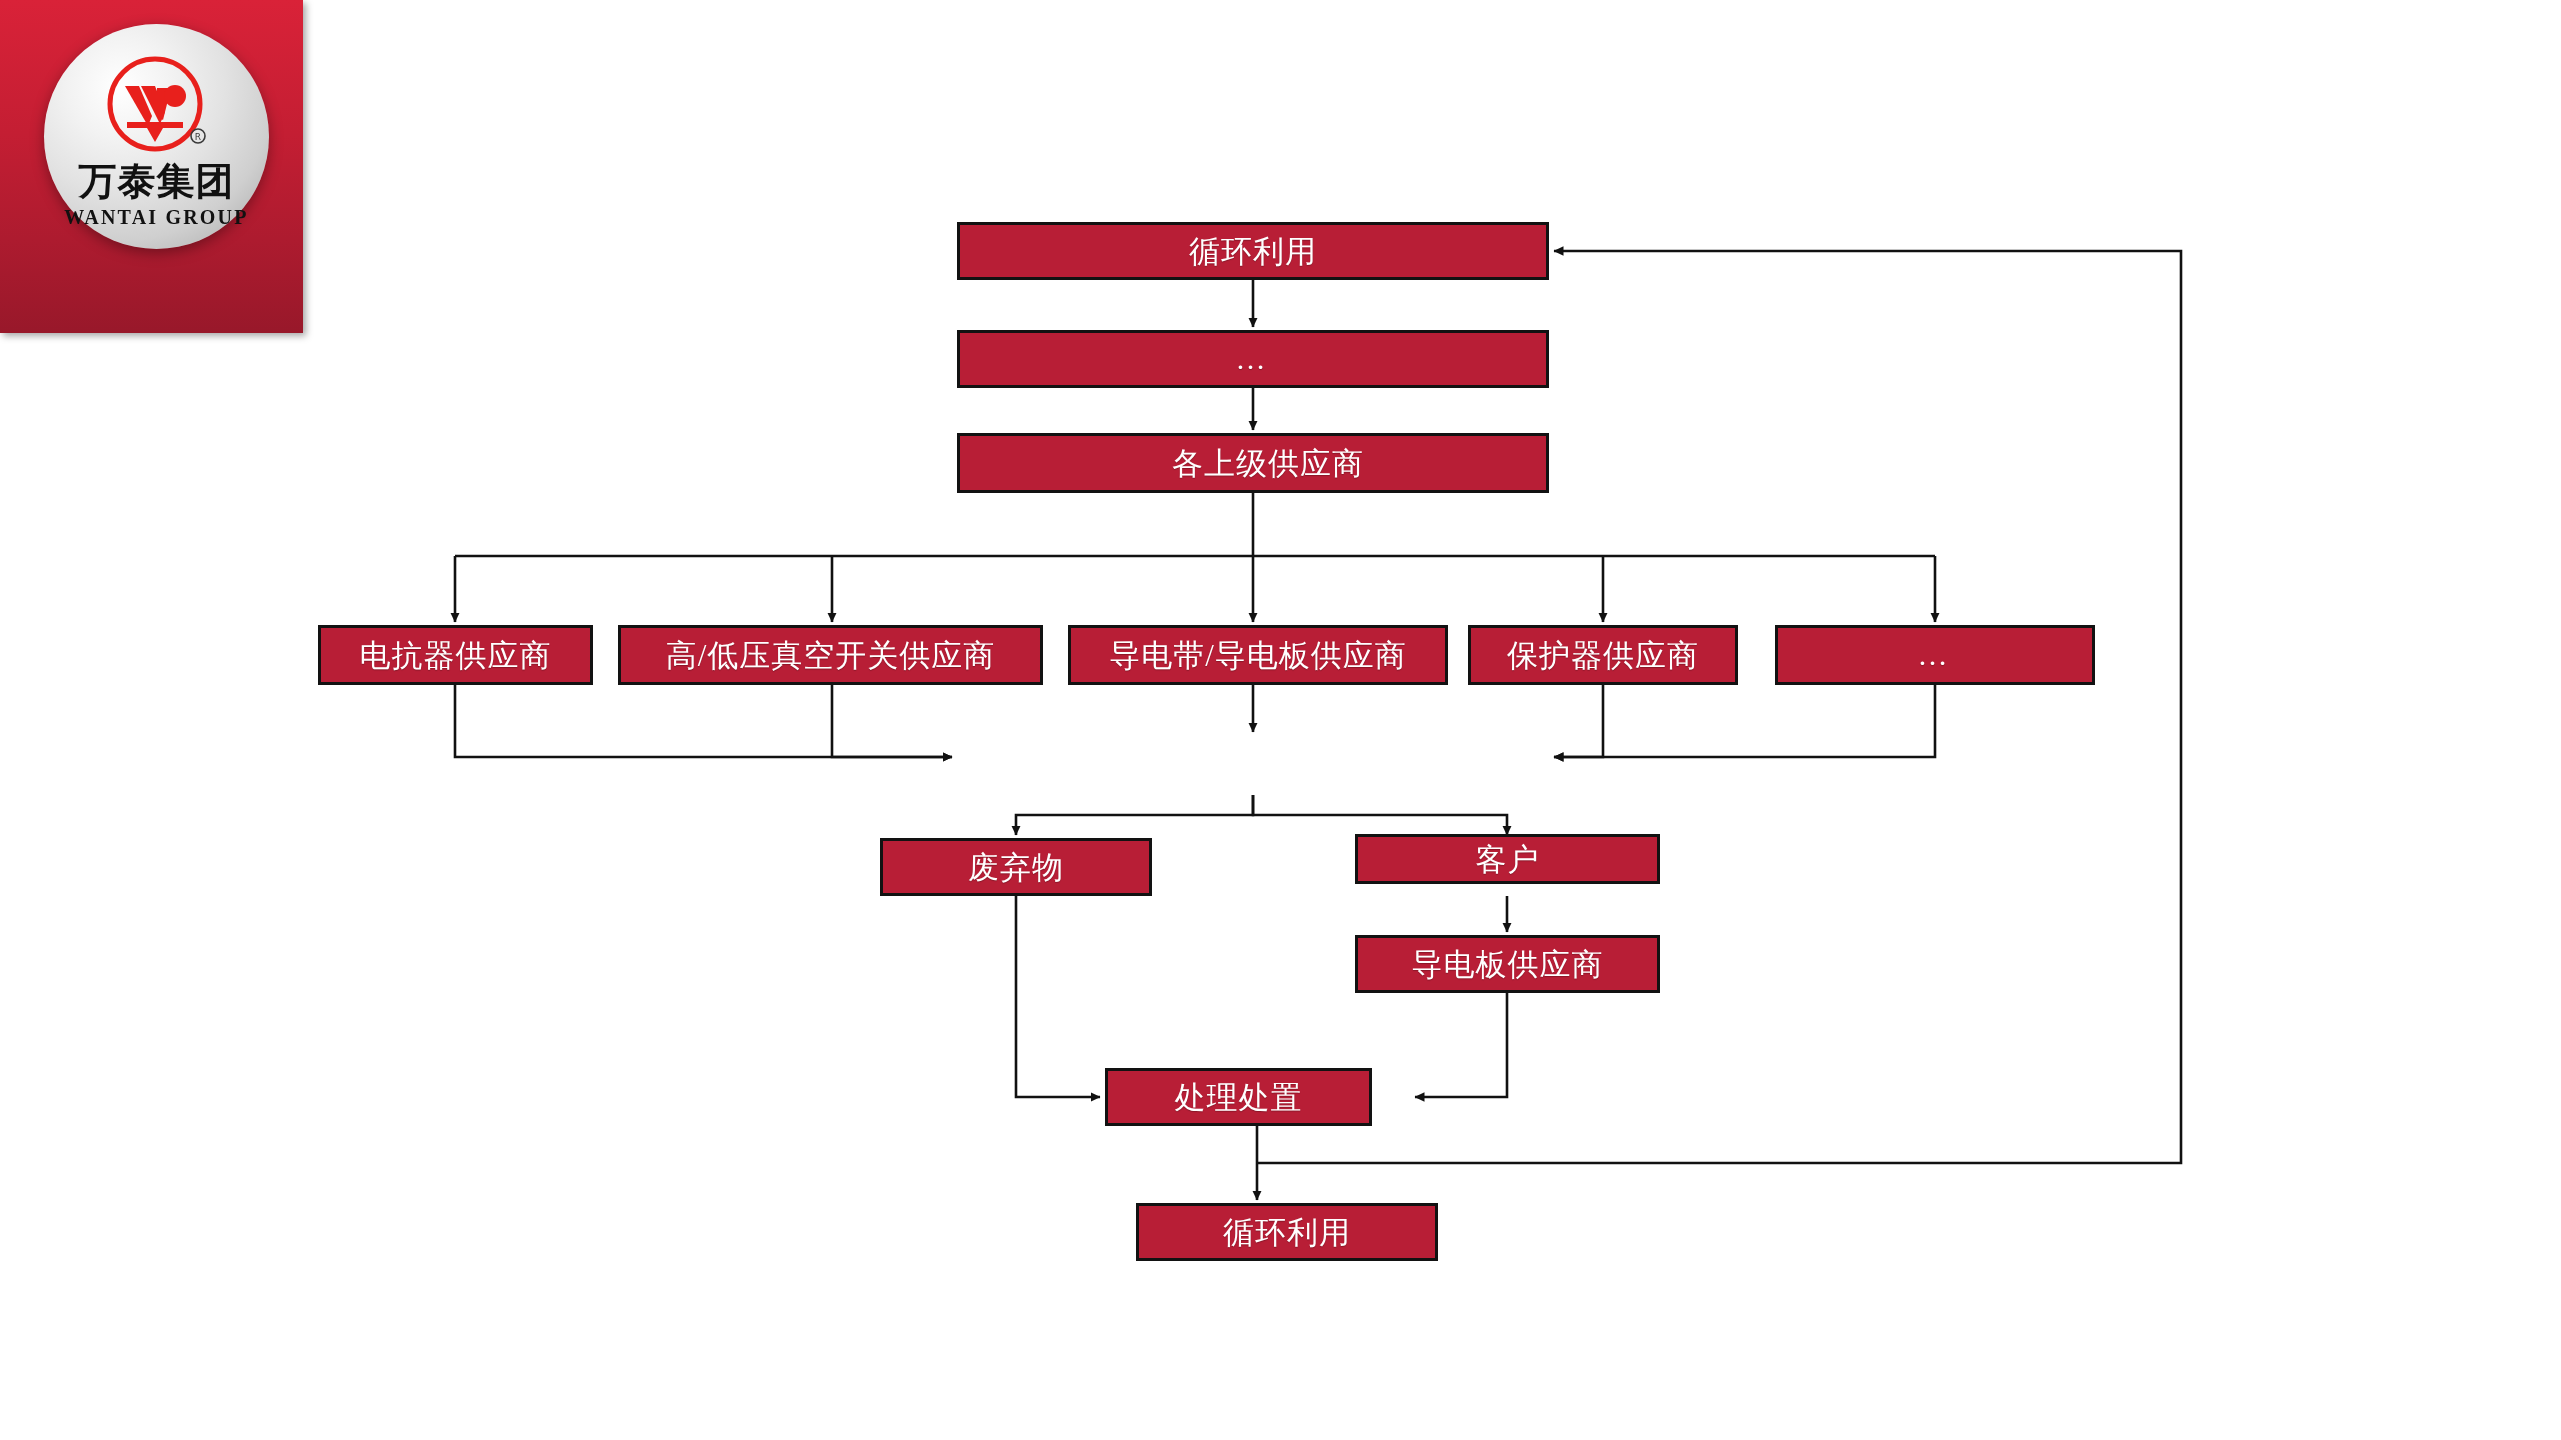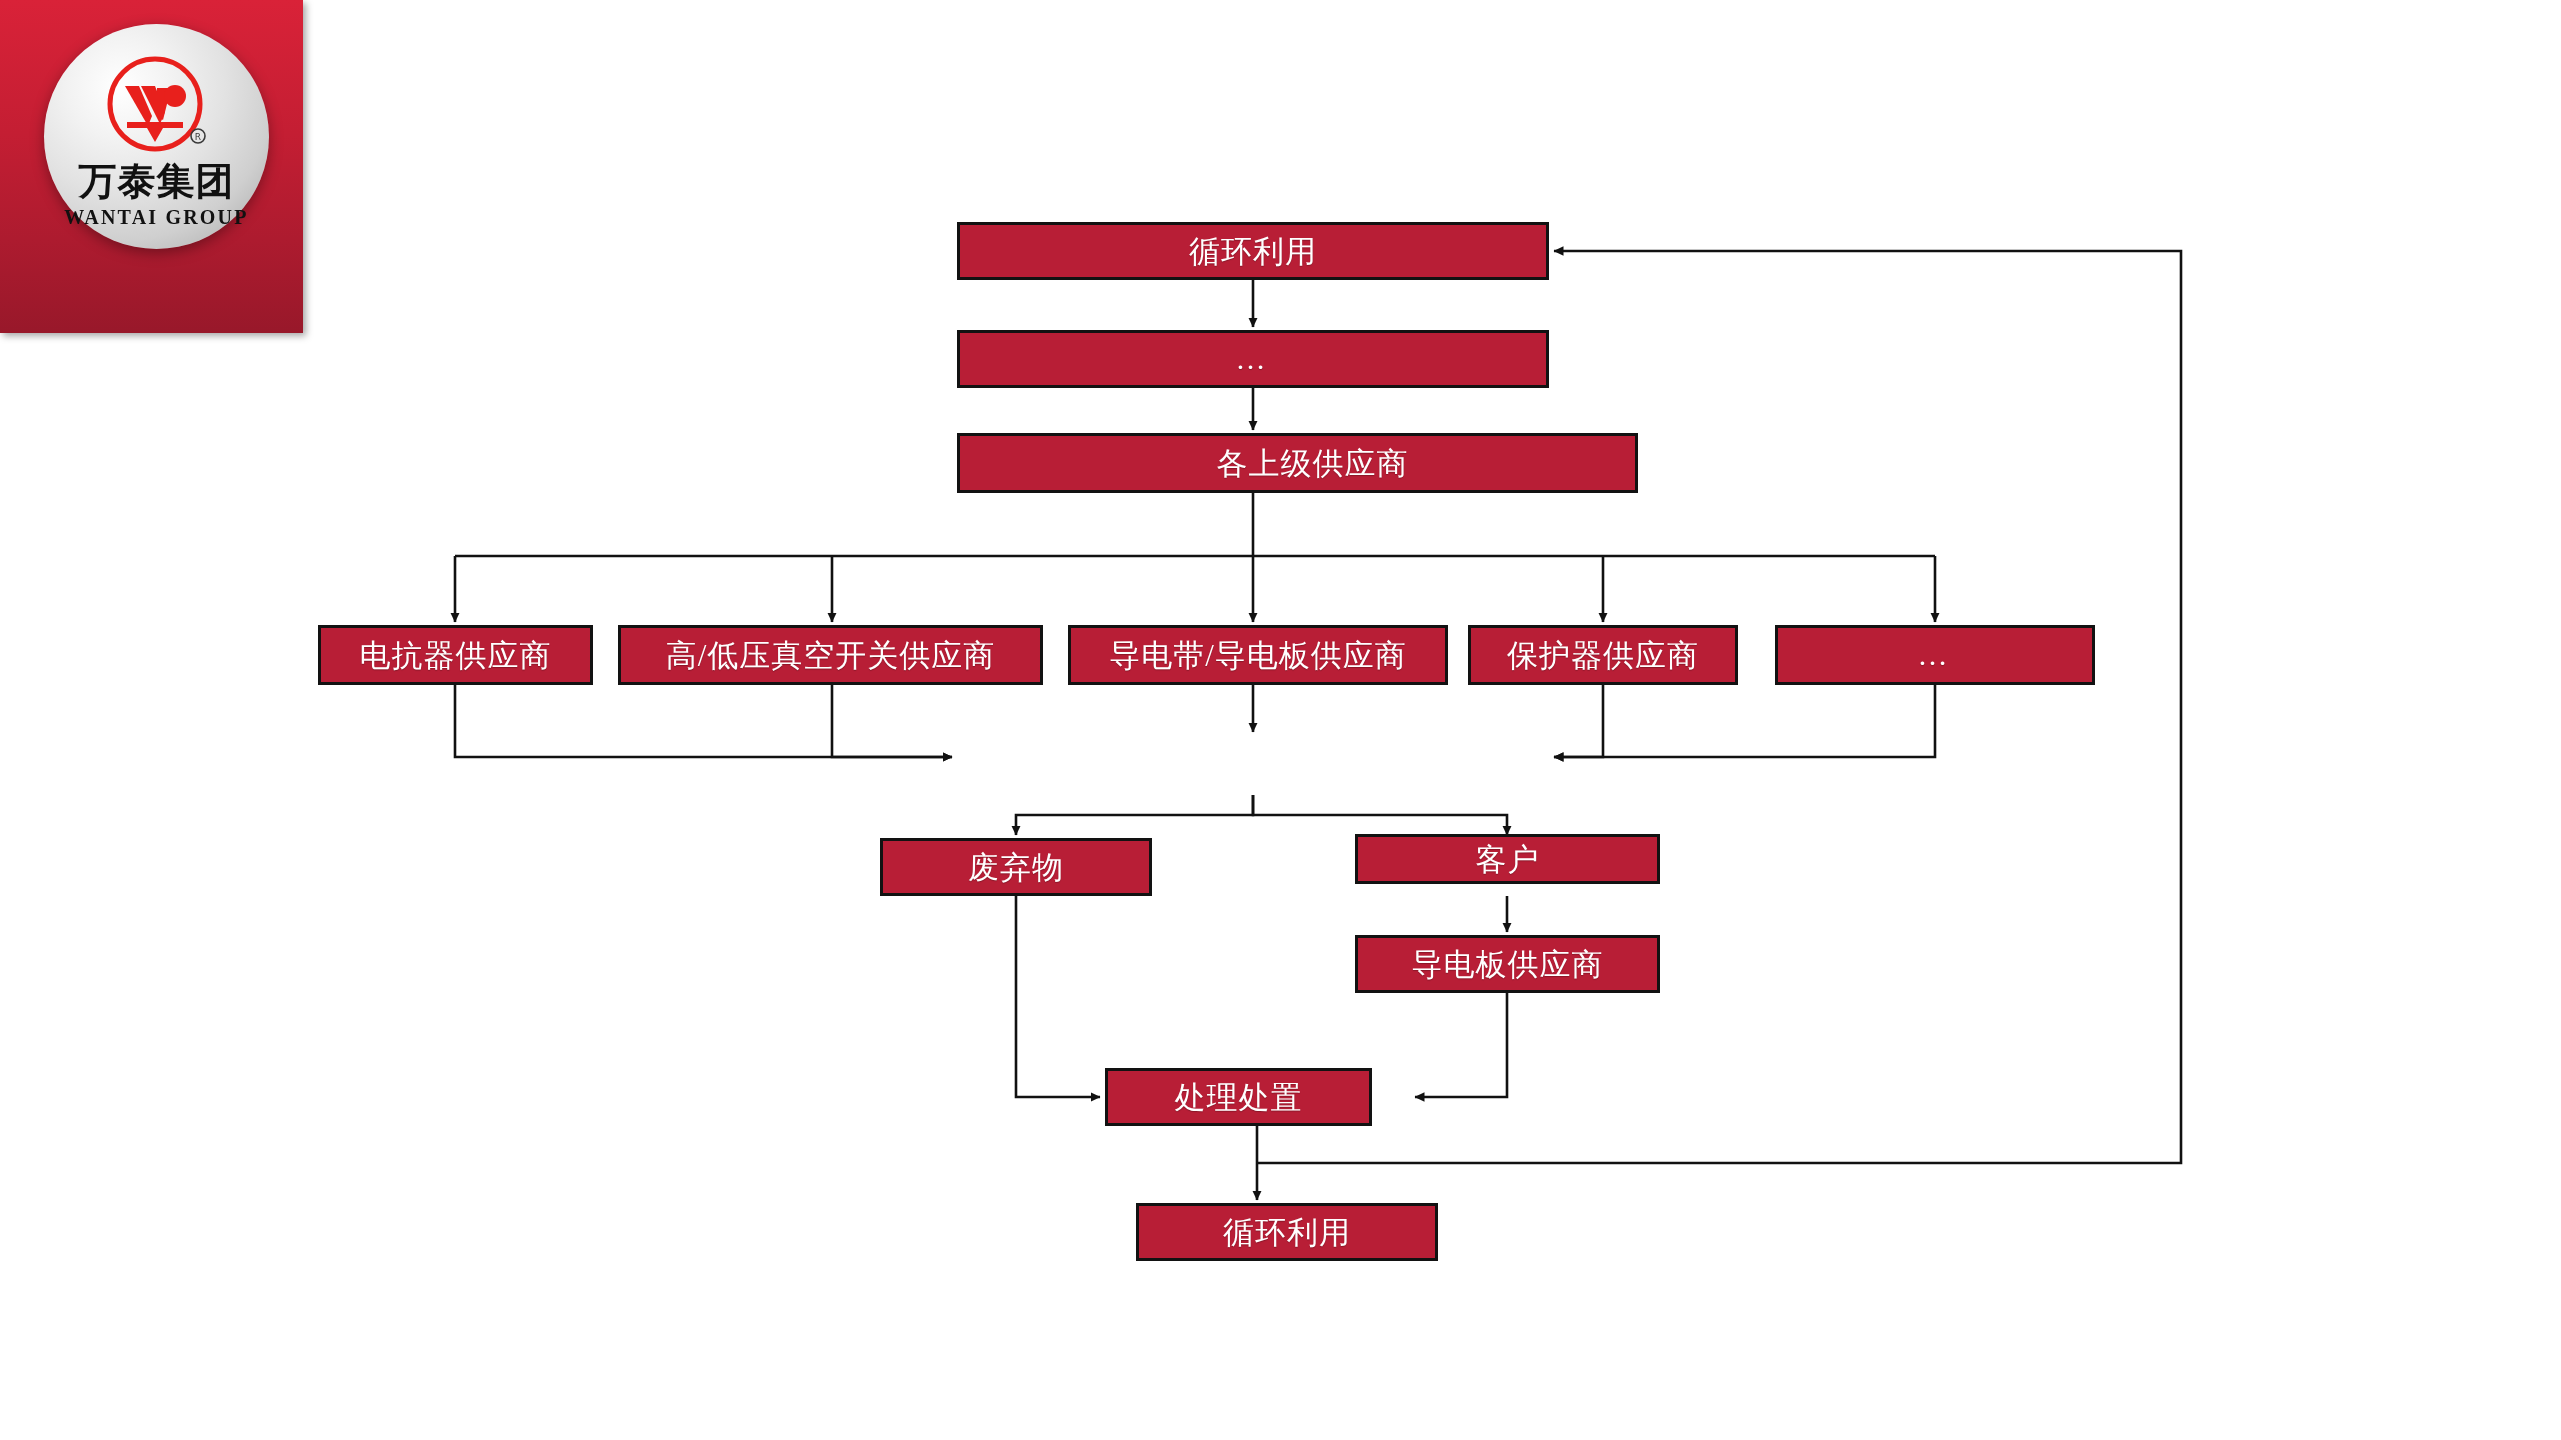--- a/index.html
+++ b/index.html
@@ -94,21 +94,21 @@
     </g>
 
     <path d="M455,556 L1935,556" fill="none" stroke="#111" stroke-width="2.6"></path>
     <path d="M1253,493 L1253,556" fill="none" stroke="#111" stroke-width="2.6"></path>
   </svg>
 
   <div class="node" style="left:957px;top:222px;width:592px;height:58px;">循环利用</div>
 
   <div class="node ellipsis" style="left:957px;top:330px;width:592px;height:58px;">…</div>
 
-  <div class="node" style="left:957px;top:433px;width:681px;height:60px;padding-left:30px;">各上级供应商</div>
+  <div class="node" style="left:957px;top:433px;width:592px;height:60px;padding-left:30px;">各上级供应商</div>
 
   <div class="node" style="left:318px;top:625px;width:275px;height:60px;">电抗器供应商</div>
 
   <div class="node" style="left:618px;top:625px;width:425px;height:60px;">高/低压真空开关供应商</div>
 
   <div class="node" style="left:1068px;top:625px;width:380px;height:60px;">导电带/导电板供应商</div>
 
   <div class="node" style="left:1468px;top:625px;width:270px;height:60px;">保护器供应商</div>
 
   <div class="node ellipsis" style="left:1775px;top:625px;width:320px;height:60px;">…</div>

